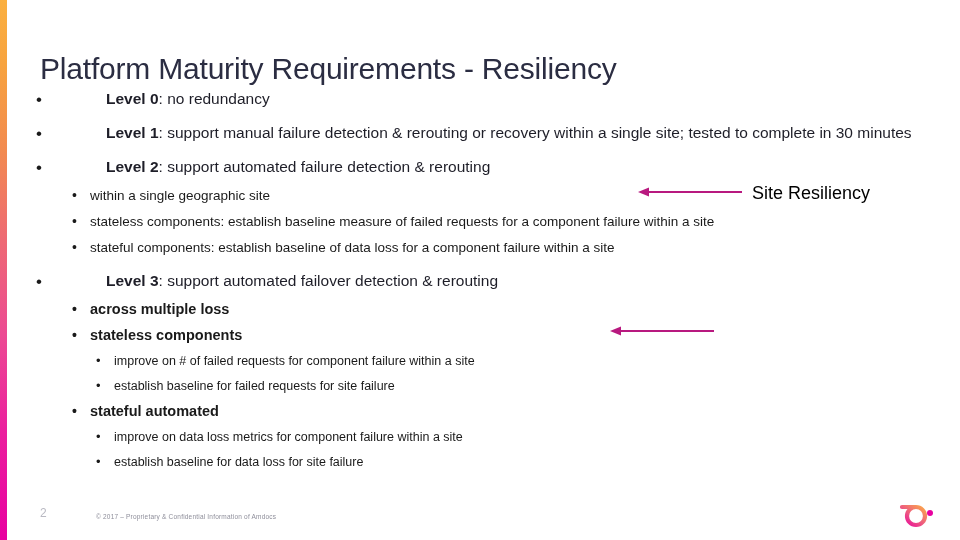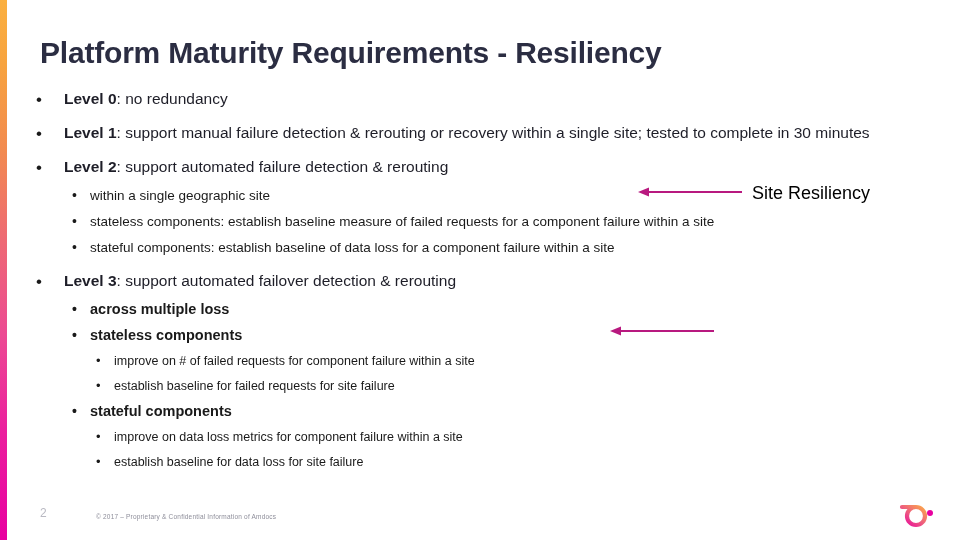--- a/index.html
+++ b/index.html
@@ -32,24 +32,24 @@
         #EE6A73 44%,
         #EC4A93 62%,
         #EB1F9E 80%,
         #E800A0 100%);
   }
 
   
   .title {
     position: absolute;
     left: 40px;
-    top: 36px;
+    top: 52px;
     width: 880px;
     font-size: 30px;
-    font-weight: bold;
+    font-weight: normal;
     color: #2B2D42;
     letter-spacing: -0.2px;
     white-space: nowrap;
   }
 
   
   .body {
     position: absolute;
     left: 26px;
     top: 88px;
@@ -77,21 +77,21 @@
     line-height: 21px;
     padding-left: 38px;
     margin-bottom: 11px;
     color: #1e1e28;
   }
   .lvl1 .dot {
     left: 10px;
     top: 3px;
     font-size: 17px;
   }
-  .lvl1 b { font-weight: bold; }
+  .lvl1 b { font-weight: bold; margin-left: 42px; }
 
   
   .lvl2 {
     font-size: 13.5px;
     line-height: 19px;
     padding-left: 64px;
     margin-bottom: 7px;
     color: #1a1a1a;
   }
   .lvl2 .dot {
@@ -217,21 +217,21 @@
       <span class="dot">•</span>
       <span class="txt">improve on # of failed requests for component failure within a site</span>
     </div>
     <div class="b lvl3">
       <span class="dot">•</span>
       <span class="txt">establish baseline for failed requests for site failure</span>
     </div>
 
     <div class="b lvl2 bold">
       <span class="dot">•</span>
-      <span class="txt">stateful components</span>
+      <span class="txt">stateful automated</span>
     </div>
 
     <div class="b lvl3">
       <span class="dot">•</span>
       <span class="txt">improve on data loss metrics for component failure within a site</span>
     </div>
     <div class="b lvl3">
       <span class="dot">•</span>
       <span class="txt">establish baseline for data loss for site failure</span>
     </div>

